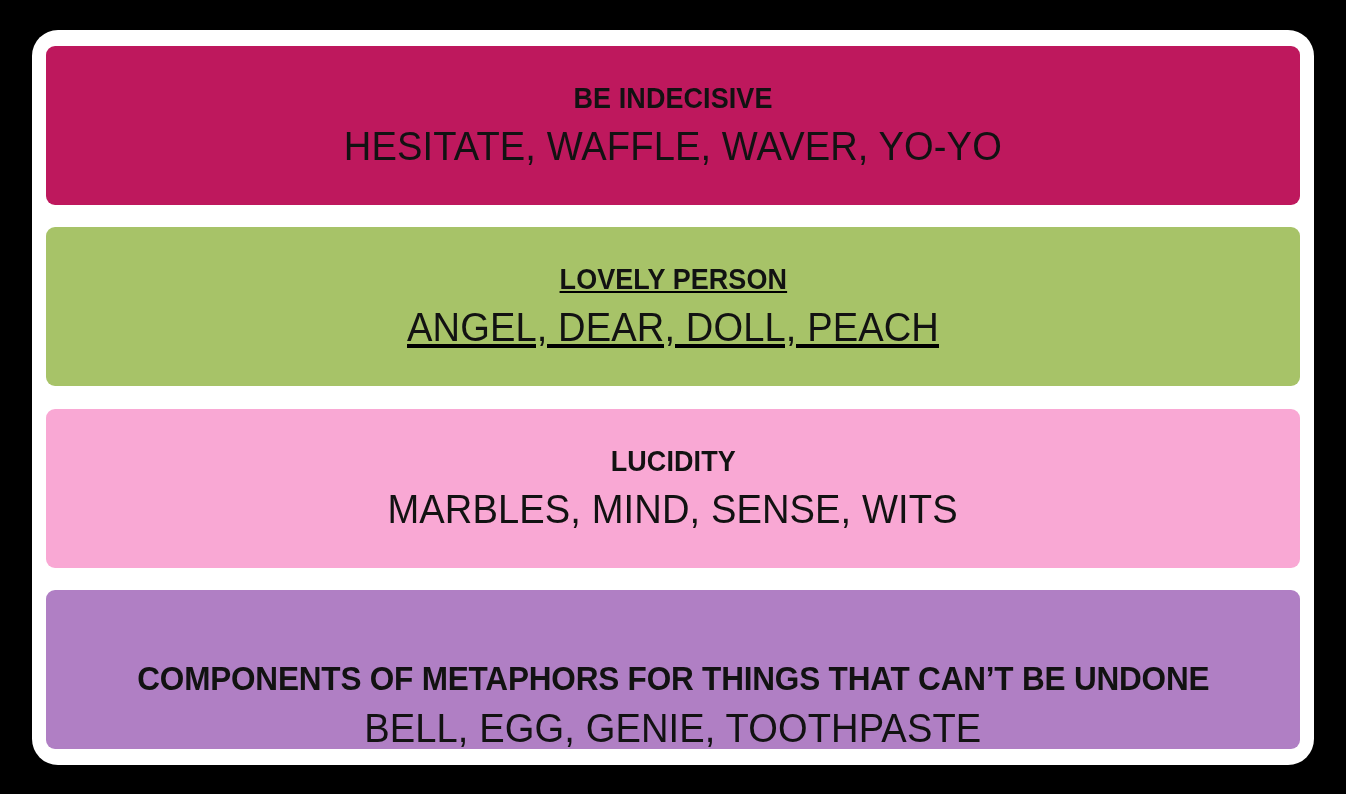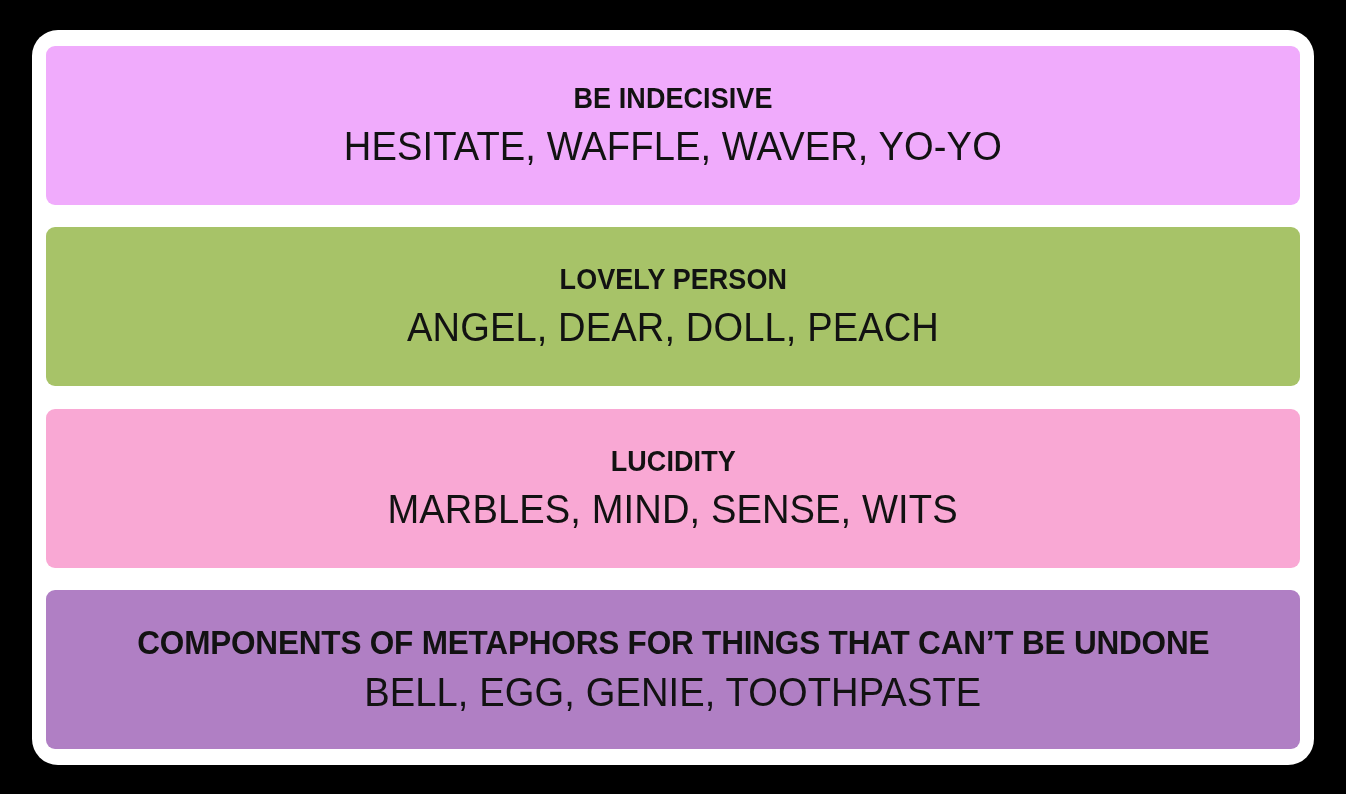--- a/index.html
+++ b/index.html
@@ -69,33 +69,33 @@
     font-size: 33px;
     transform: scaleX(0.955);
     letter-spacing: -0.2px;
   }
 </style>
 </head>
 <body style="background: rgb(0, 0, 0);">
 
 <div id="puzzle-card" style="background: rgb(255, 255, 255);">
 
-  <div class="category-row" style="background: #f0abfc; align-items: center;">
+  <div class="category-row" style="background: #be185d; align-items: center;">
     <div class="category-title">BE INDECISIVE</div>
     <div class="category-words">HESITATE, WAFFLE, WAVER, YO-YO</div>
   </div>
 
-  <div class="category-row" style="background: rgb(167, 195, 104);">
+  <div class="category-row" style="background: rgb(167, 195, 104); text-decoration: underline;">
     <div class="category-title">LOVELY PERSON</div>
     <div class="category-words">ANGEL, DEAR, DOLL, PEACH</div>
   </div>
 
   <div class="category-row" style="background: #f9a8d4;">
     <div class="category-title">LUCIDITY</div>
     <div class="category-words">MARBLES, MIND, SENSE, WITS</div>
   </div>
 
-  <div class="category-row wide-title" style="background: rgb(176, 127, 196);">
+  <div class="category-row wide-title" style="background: rgb(176, 127, 196); justify-content: flex-end;">
     <div class="category-title">COMPONENTS OF METAPHORS FOR THINGS THAT CAN’T BE UNDONE</div>
     <div class="category-words">BELL, EGG, GENIE, TOOTHPASTE</div>
   </div>
 
 </div>
 
 </body></html>

